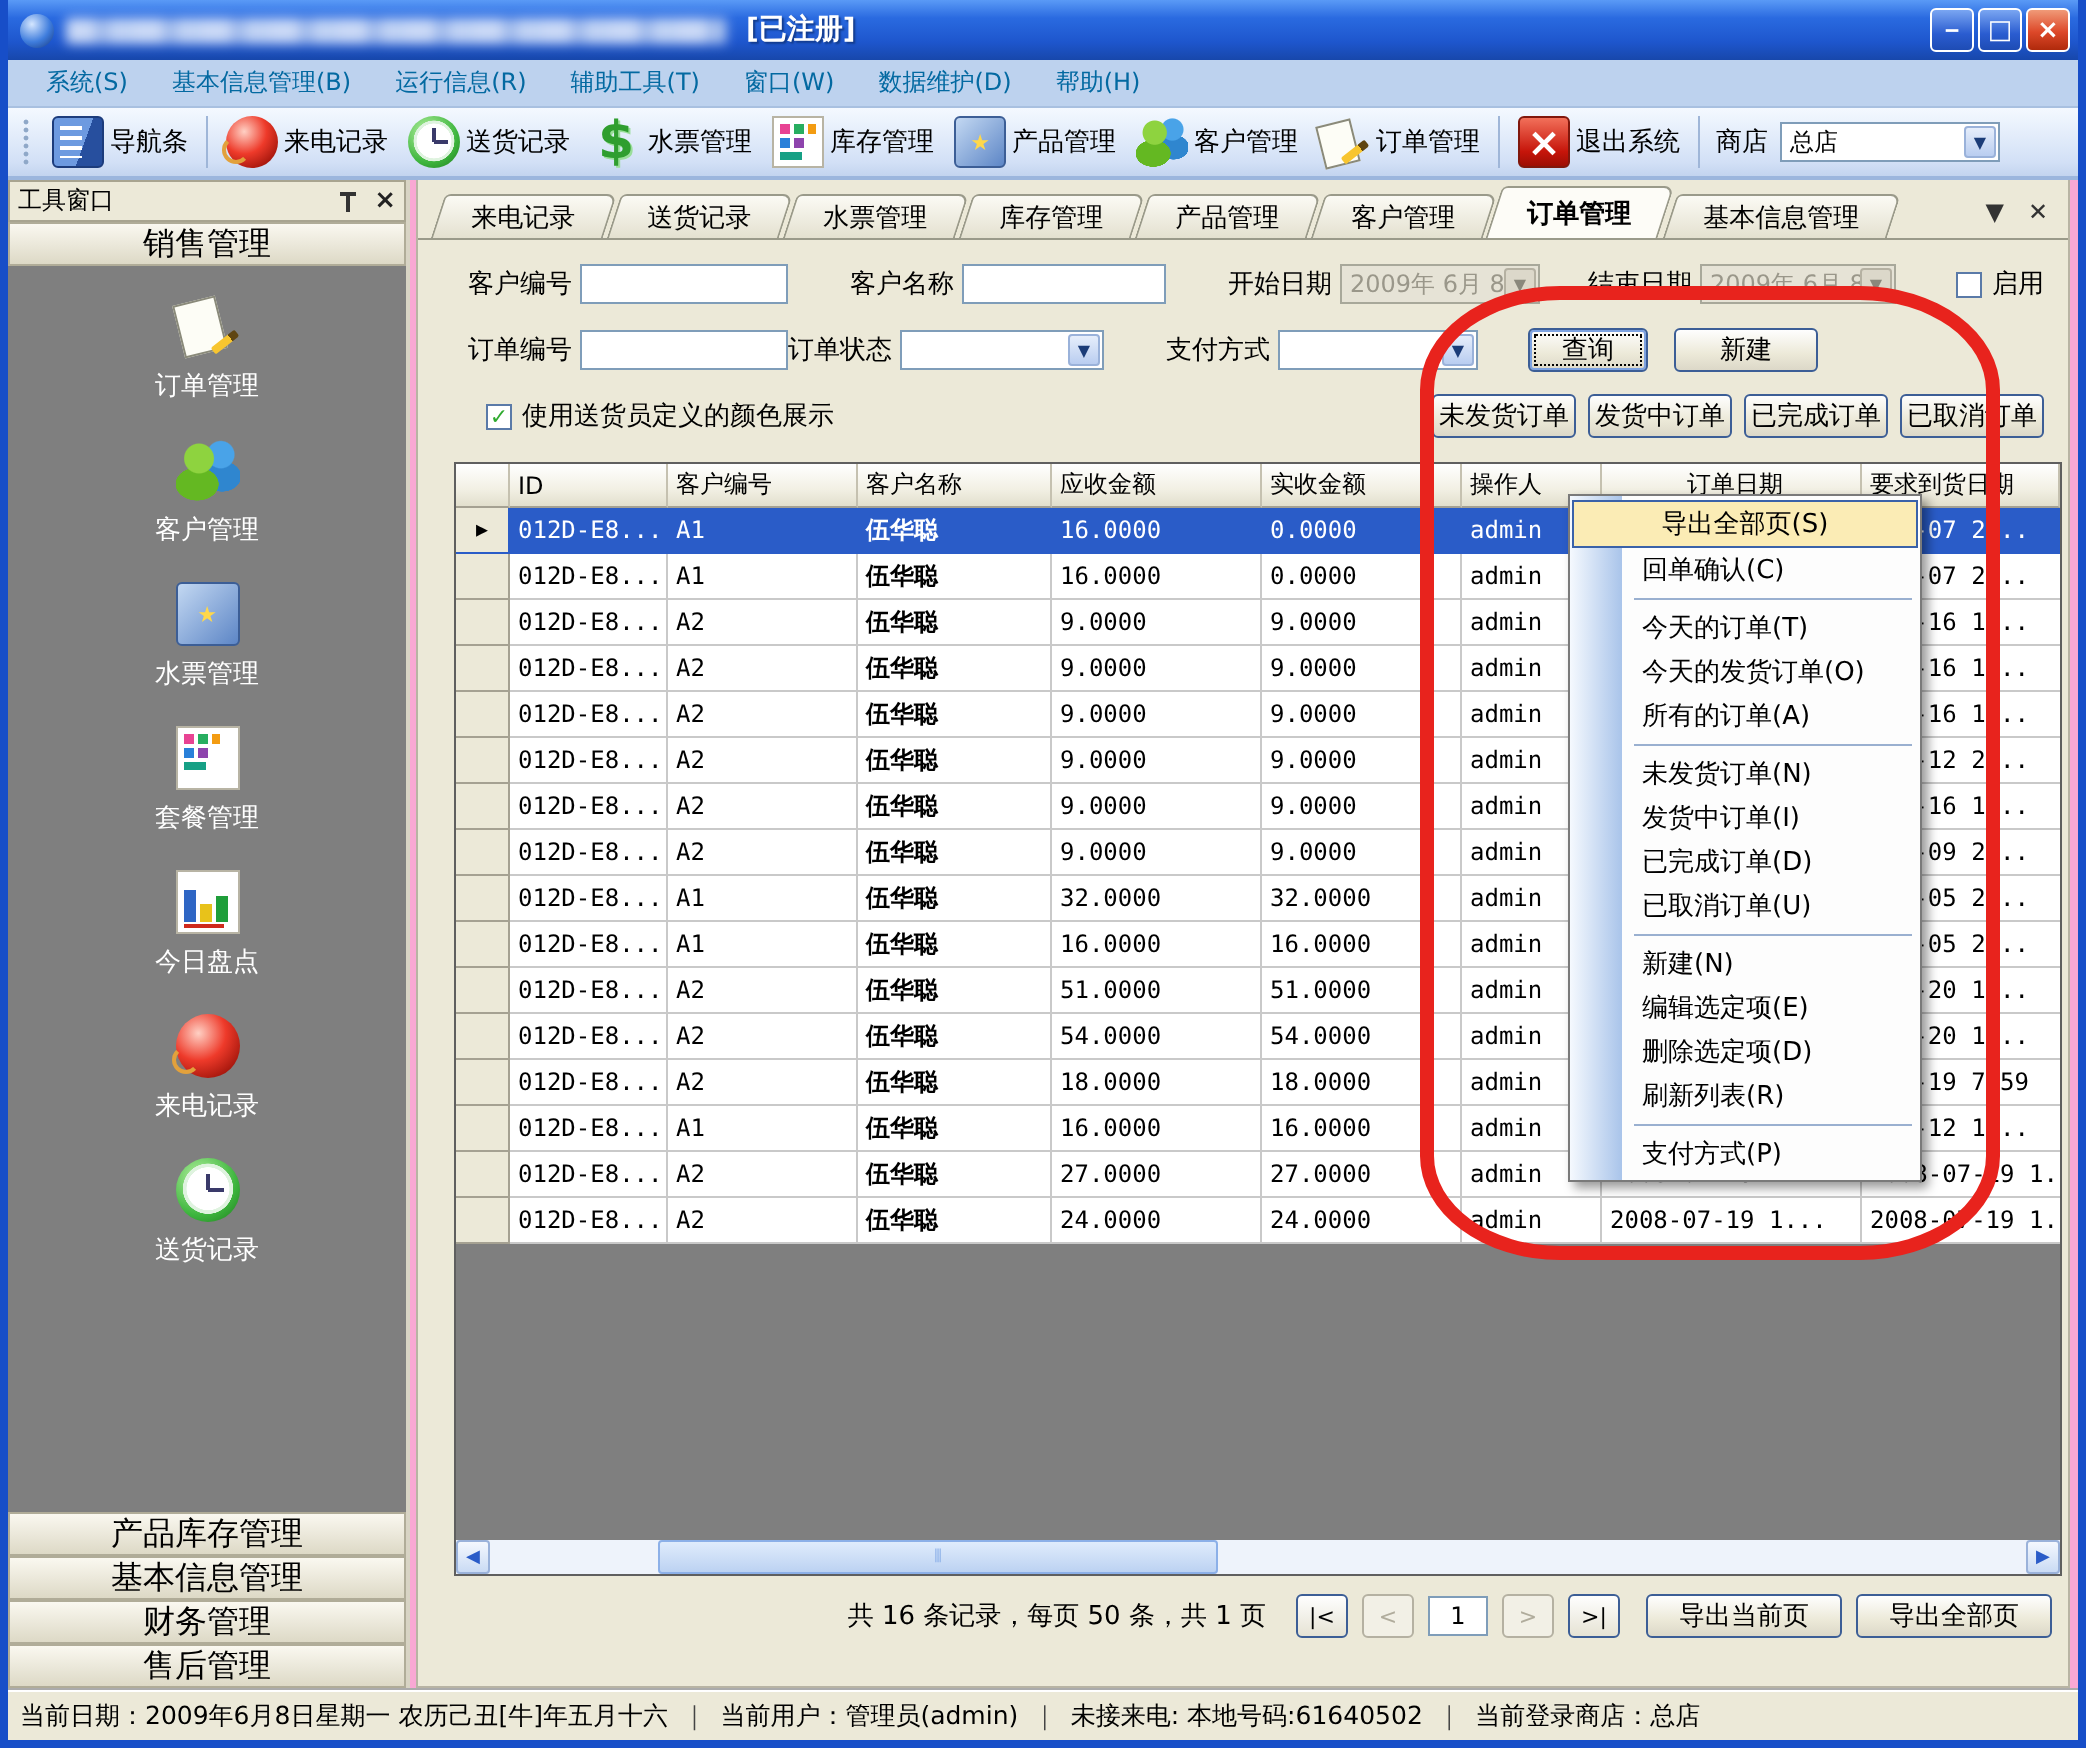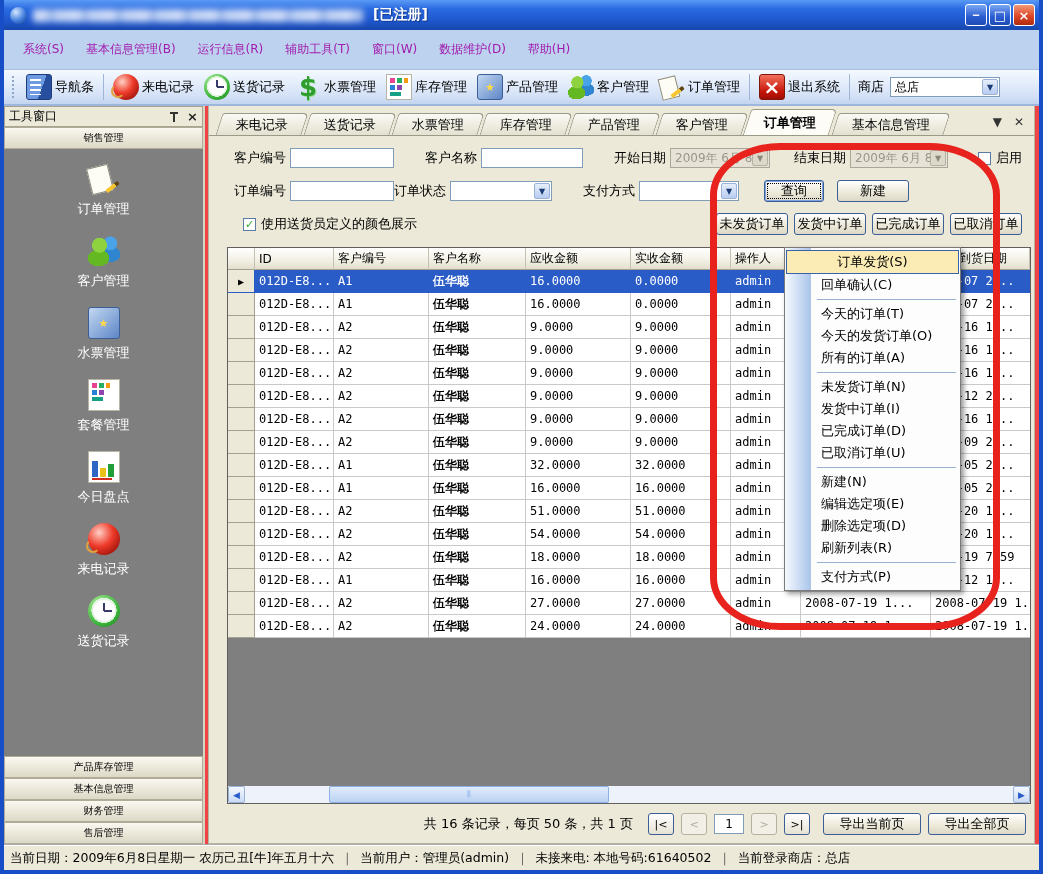--- a/index.html
+++ b/index.html
@@ -16,22 +16,22 @@
         background:repeating-linear-gradient(90deg,#e7eefc 0 14px,#b9ccf0 14px 22px,#dce7fa 22px 34px);
         filter:blur(3px); opacity:.85; }
   .title-text { color:#fff; font-weight:bold; font-size:14px; text-shadow:1px 1px 1px #123a8a; }
   .win-controls { margin-left:auto; display:flex; gap:2px; }
   .win-btn { width:22px; height:22px; border:1px solid #fff; border-radius:3px; color:#fff;
              background:linear-gradient(180deg,#7aa6f2,#2a5cd0 60%,#1e4cb4); display:flex; align-items:center;
              justify-content:center; font-size:13px; font-weight:bold; }
   .win-btn.close { background:linear-gradient(180deg,#f09a78,#dd4829 55%,#b02a0c); }
 
   
-  .menubar { height:40px; background:#bdd2ee; display:flex; align-items:center; padding-left:8px;
-             font-size:12px; color:#a21caf; flex:0 0 auto; border-bottom:1px solid #a8c0e0;}
+  .menubar { height:24px; background:#bdd2ee; display:flex; align-items:center; padding-left:8px;
+             font-size:12px; color:#0369a1; flex:0 0 auto; border-bottom:1px solid #a8c0e0;}
   .menu-top-item { padding:0 11px; height:100%; display:flex; align-items:center; }
 
   
   .toolbar { height:36px; background:linear-gradient(180deg,#f4f9ff,#d2e0f6 80%,#c3d4ef);
              display:flex; align-items:center; padding:0 4px; flex:0 0 auto; border-bottom:2px solid #9cb6dd;}
   .grip { width:7px; height:24px; margin:0 3px;
           background:radial-gradient(circle,#8fa8c8 1px,transparent 1.4px) 0 0/4px 4px repeat-y; }
   .tool-item { display:flex; align-items:center; gap:3px; padding:2px 5px; font-size:13px; color:#000;justify-content:center; }
   .tool-sep { width:1px; height:26px; background:#9fb6d8; margin:0 4px; }
   .shop-area { display:flex; align-items:center; gap:6px; font-size:13px; margin-left:4px; }
@@ -79,34 +79,34 @@
   .exit-icon { background:linear-gradient(180deg,#f2705a,#c6150a 70%,#9d0e04); border:1px solid #80170c; border-radius:3px; }
   .exit-icon::before { content:"×"; position:absolute; inset:0; display:flex; align-items:center; justify-content:center;
         color:#fff; font-size:20px; font-weight:bold; }
   .daily-check-icon { background-color:#fff; border:1px solid #b8b4a4;
         background-image:linear-gradient(#2f66c4,#2f66c4),linear-gradient(#e8c21a,#e8c21a),
                          linear-gradient(#1f9e3a,#1f9e3a),linear-gradient(#cf2a1c,#cf2a1c);
         background-size:6px 16px,6px 9px,6px 13px,20px 2px;
         background-position:3px 9px,11px 16px,19px 12px,3px 26px; background-repeat:no-repeat; }
 
   
-  .main { flex:1; position:relative; background:#ef4444; }
+  .main { flex:1; position:relative; background:#f9a8d4; }
 
   
   .sidebar { position:absolute; left:0; top:0; bottom:0; width:201px; border-right:2px solid #d8d4c4;
              display:flex; flex-direction:column; background:#7f7f7f; }
   .tool-window-header { height:21px; background:#ece9d8; border:1px solid #a8a490; display:flex; align-items:center;
              padding:0 4px; font-size:12px; color:#000; flex:0 0 auto; }
   .tool-window-header .hdr-icons { margin-left:auto; display:flex; gap:8px; align-items:center; }
   .pin-icon { position:relative; width:10px; height:12px; }
   .pin-icon::before { content:""; position:absolute; left:1px; top:1px; width:8px; height:2px; background:#333; }
   .pin-icon::after  { content:""; position:absolute; left:4px; top:3px; width:2px; height:8px; background:#333; }
   .close-x-icon { font-size:13px; font-weight:bold; color:#222; line-height:1; }
   .section-bar { height:22px; background:linear-gradient(180deg,#faf8f0,#ddd9c6); border:1px solid #b0ac98;
-             display:flex; align-items:center; justify-content:center; font-size:10px; color:#000; flex:0 0 auto; }
+             display:flex; align-items:center; justify-content:center; font-size:16px; color:#000; flex:0 0 auto; }
   .side-items { flex:1; overflow:hidden; padding-top:14px; display:flex; flex-direction:column; align-items:center; }
   .side-item { display:flex; flex-direction:column; align-items:center; gap:5px; margin-bottom:17px; color:#fff; font-size:13px; }
   .bottom-sections { flex:0 0 auto; display:flex; flex-direction:column; }
 
   
   .content { position:absolute; left:204px; top:0; right:4px; bottom:0; background:#ece9d8;
              border:1px solid #b8b4a4; border-top:none; }
   
   .tabs-row { position:absolute; left:0; right:0; top:2px; height:28px; display:flex; align-items:flex-end;
               padding-left:10px; border-bottom:1px solid #9a9a8a; }
@@ -650,21 +650,21 @@
     <span>当前用户：管理员(admin)</span>
     <span class="sb-sep">｜</span>
     <span>未接来电: 本地号码:61640502</span>
     <span class="sb-sep">｜</span>
     <span>当前登录商店：总店</span>
   </div>
 
   <div class="ctx-menu">
 
   <div class="menu-item highlighted">
-      <span>订单发货(S)</span>
+      <span>导出全部页(S)</span>
     </div>
       <div class="menu-item">
       <span>回单确认(C)</span>
     </div>
       <div class="menu-sep"></div>
       <div class="menu-item">
       <span>今天的订单(T)</span>
     </div>
       <div class="menu-item">
       <span>今天的发货订单(O)</span>

